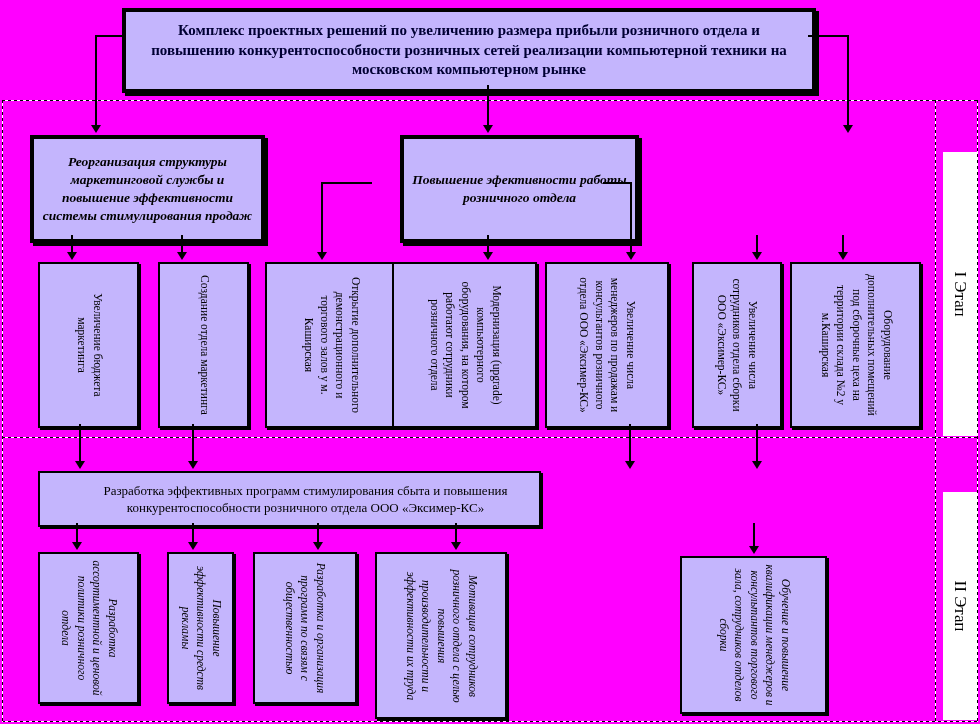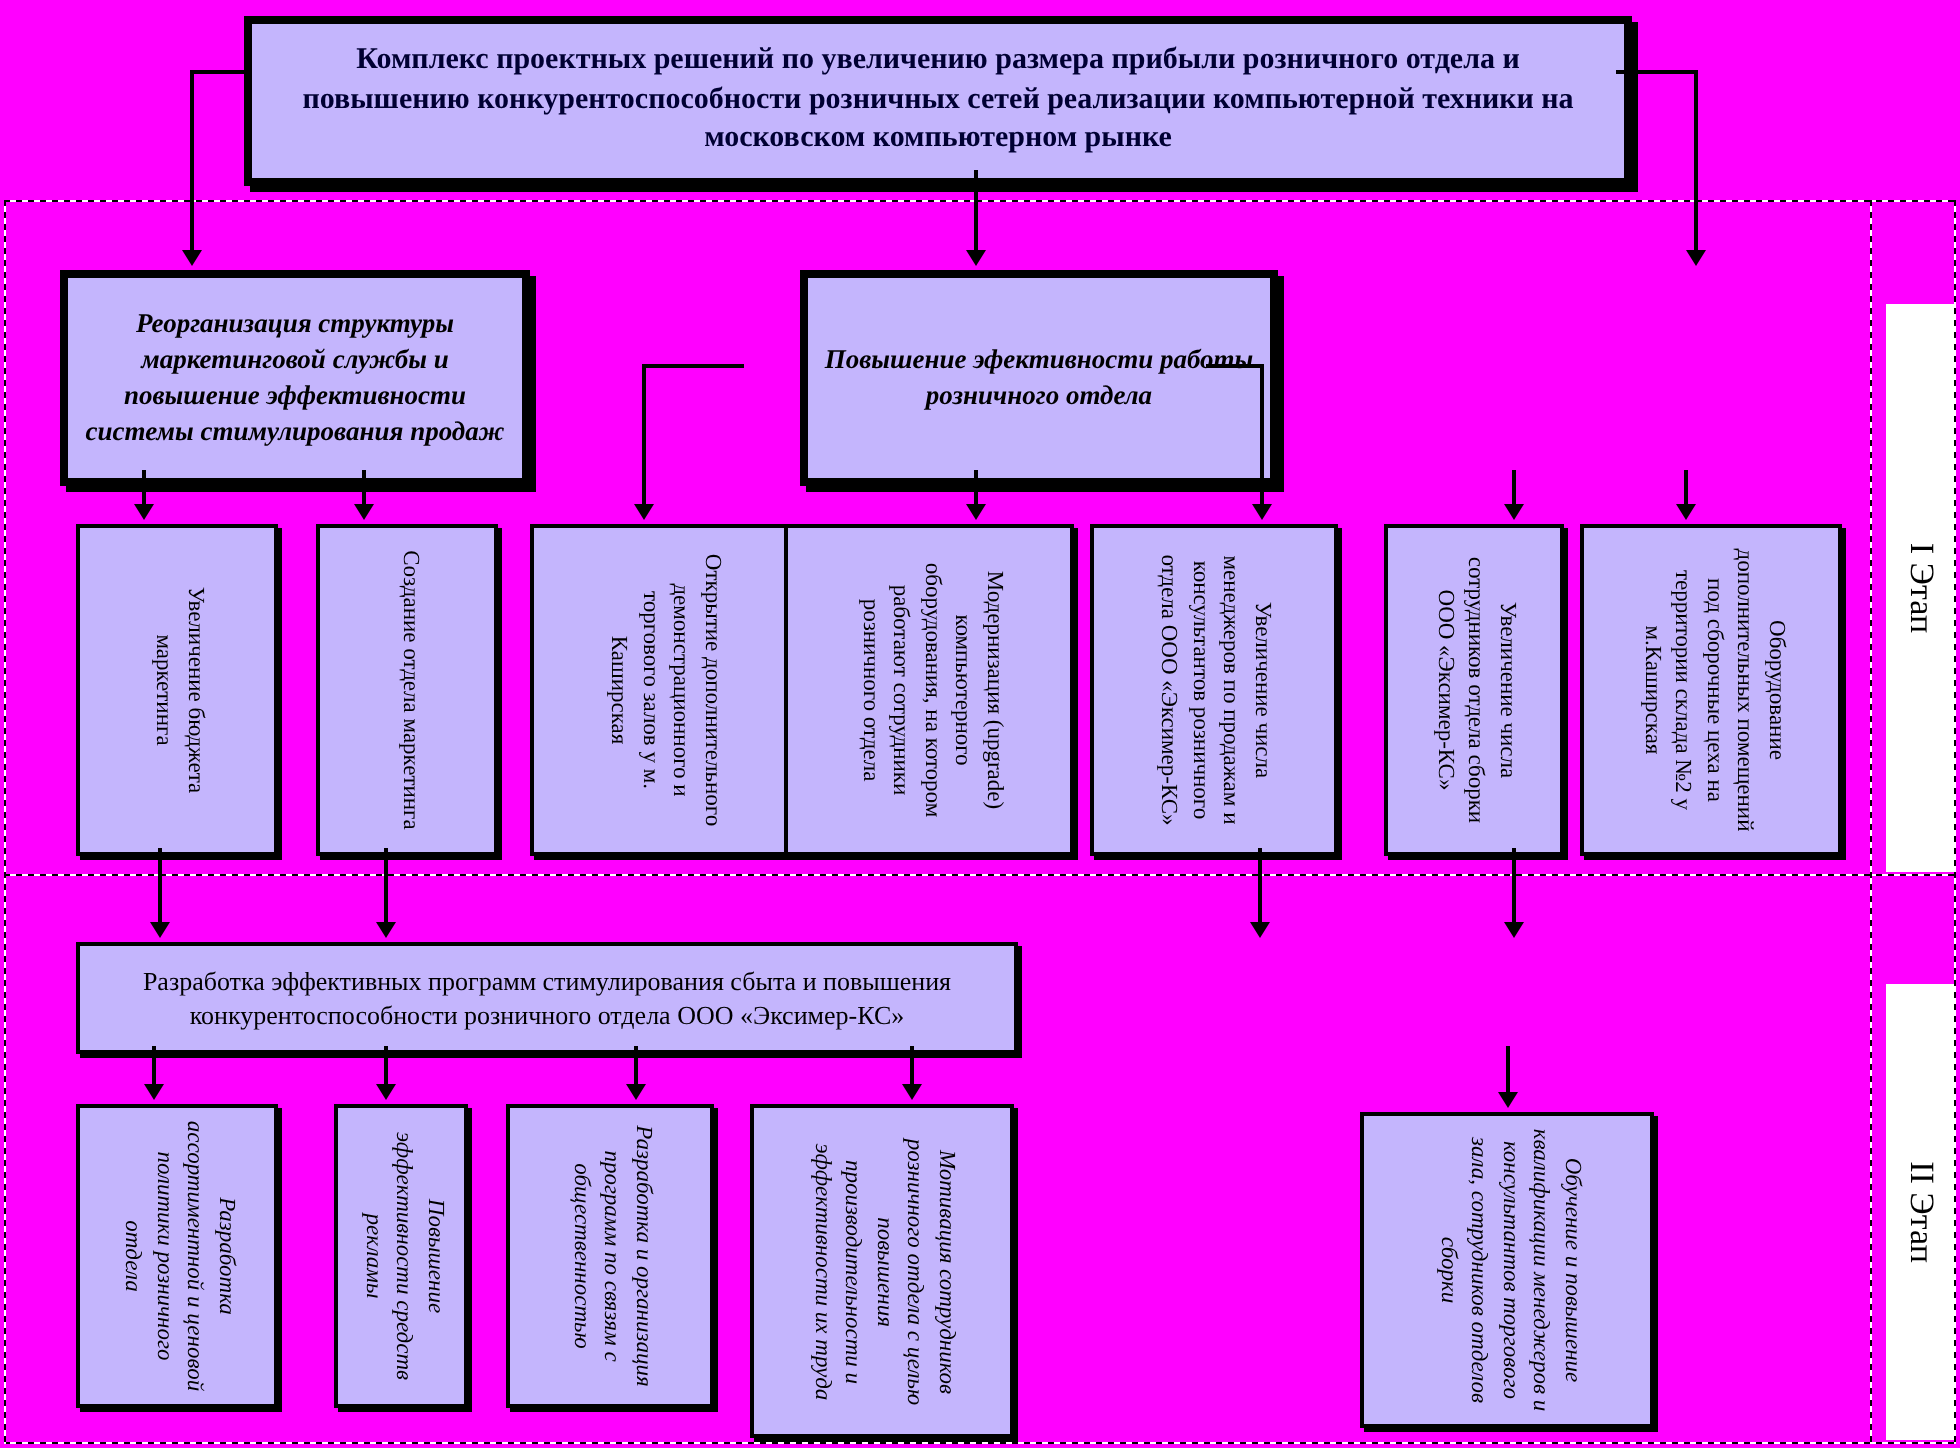--- a/index.html
+++ b/index.html
@@ -103,21 +103,21 @@
 
   <div class="ln" style="left:79px;top:424px;width:2px;height:37px;"></div>
   <div class="arr" style="left:75px;top:461px;"></div>
   <div class="ln" style="left:192px;top:424px;width:2px;height:37px;"></div>
   <div class="arr" style="left:188px;top:461px;"></div>
   <div class="ln" style="left:629px;top:424px;width:2px;height:37px;"></div>
   <div class="arr" style="left:625px;top:461px;"></div>
   <div class="ln" style="left:756px;top:424px;width:2px;height:37px;"></div>
   <div class="arr" style="left:752px;top:461px;"></div>
 
-  <div class="bx" style="left:38px;top:471px;width:467px;height:52px;">
+  <div class="bx" style="left:38px;top:471px;width:467px;height:52px;padding-left:32px;">
     <div class="txt prog-txt">Разработка эффективных программ стимулирования сбыта и повышения конкурентоспособности розничного отдела ООО «Эксимер-КС»</div>
   </div>
 
   <div class="ln" style="left:76px;top:523px;width:2px;height:19px;"></div>
   <div class="arr" style="left:72px;top:542px;"></div>
   <div class="ln" style="left:192px;top:523px;width:2px;height:19px;"></div>
   <div class="arr" style="left:188px;top:542px;"></div>
   <div class="ln" style="left:317px;top:523px;width:2px;height:19px;"></div>
   <div class="arr" style="left:313px;top:542px;"></div>
   <div class="ln" style="left:455px;top:523px;width:2px;height:19px;"></div>

